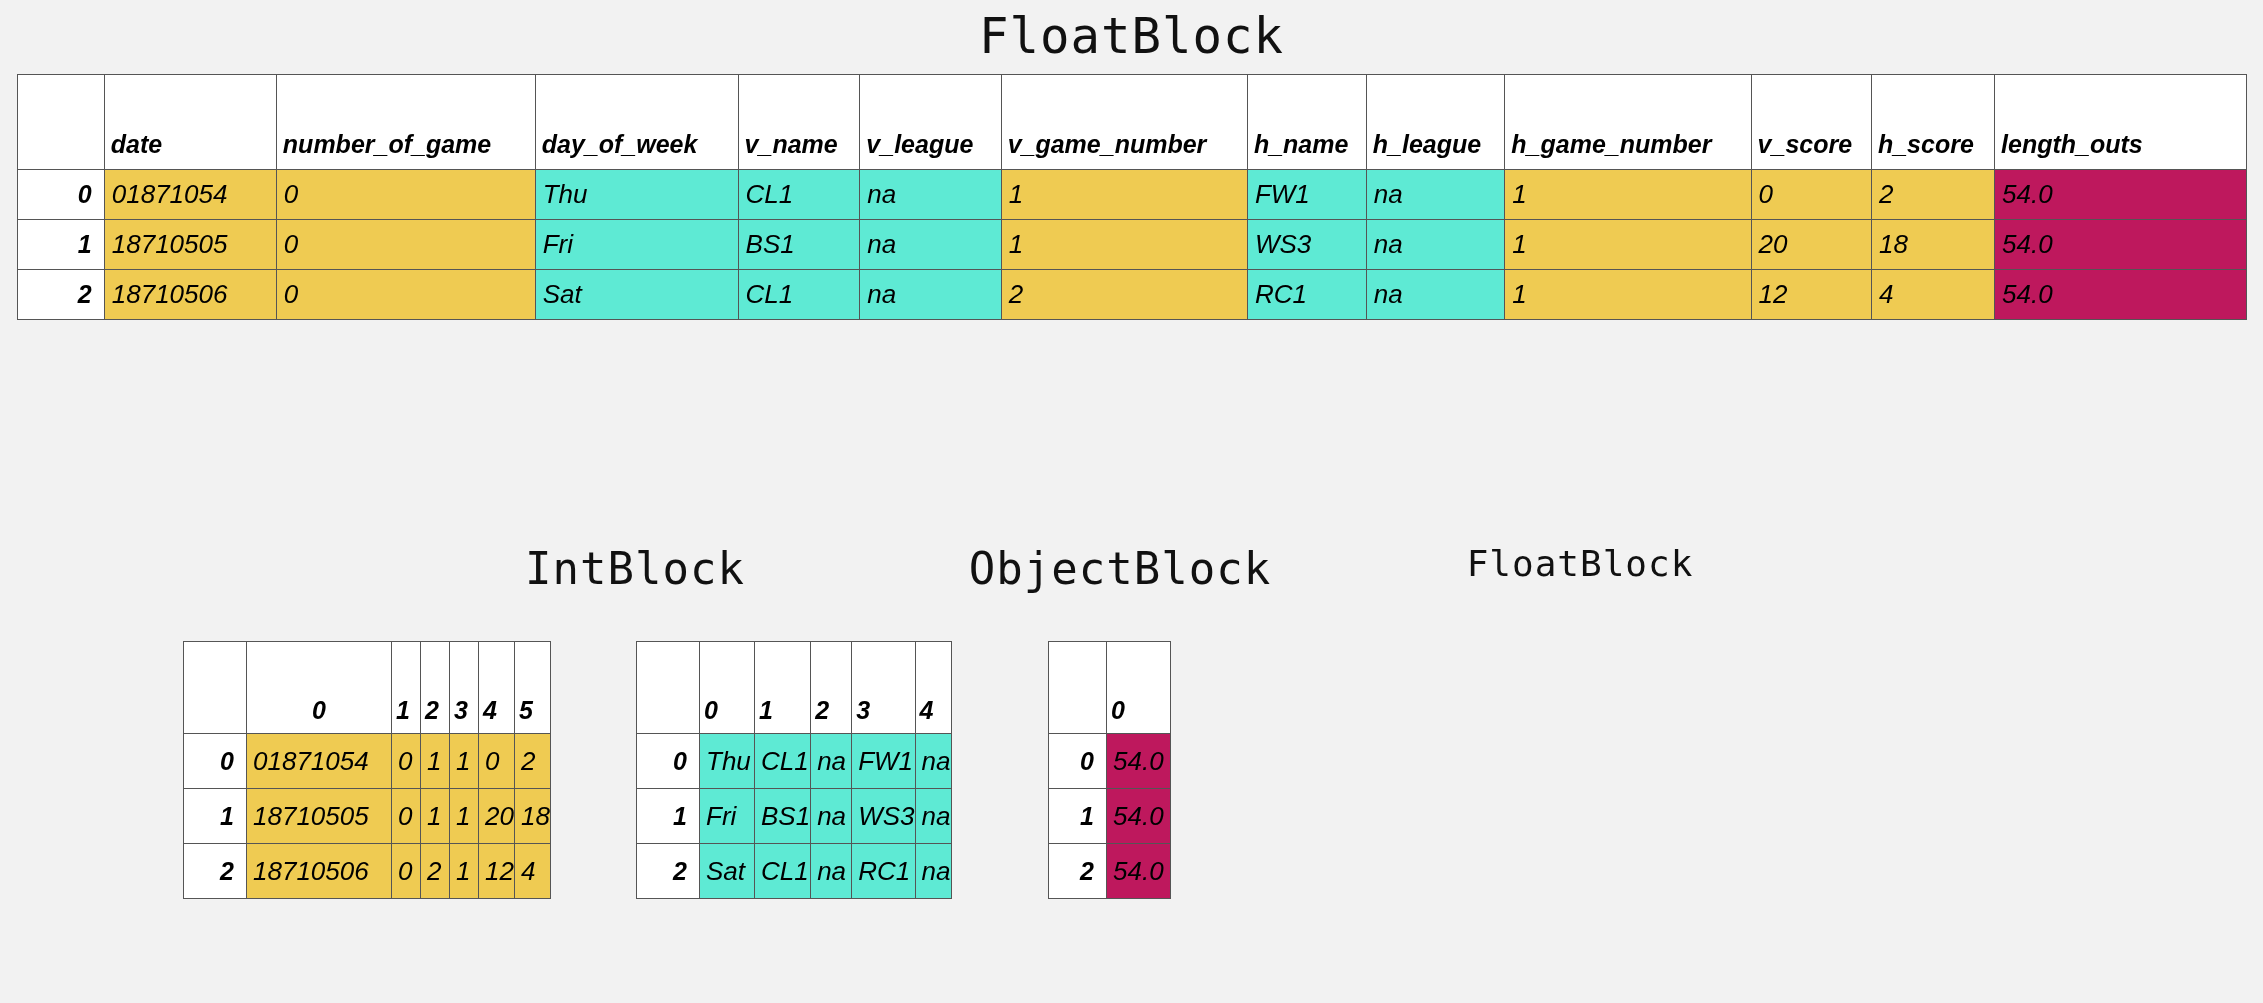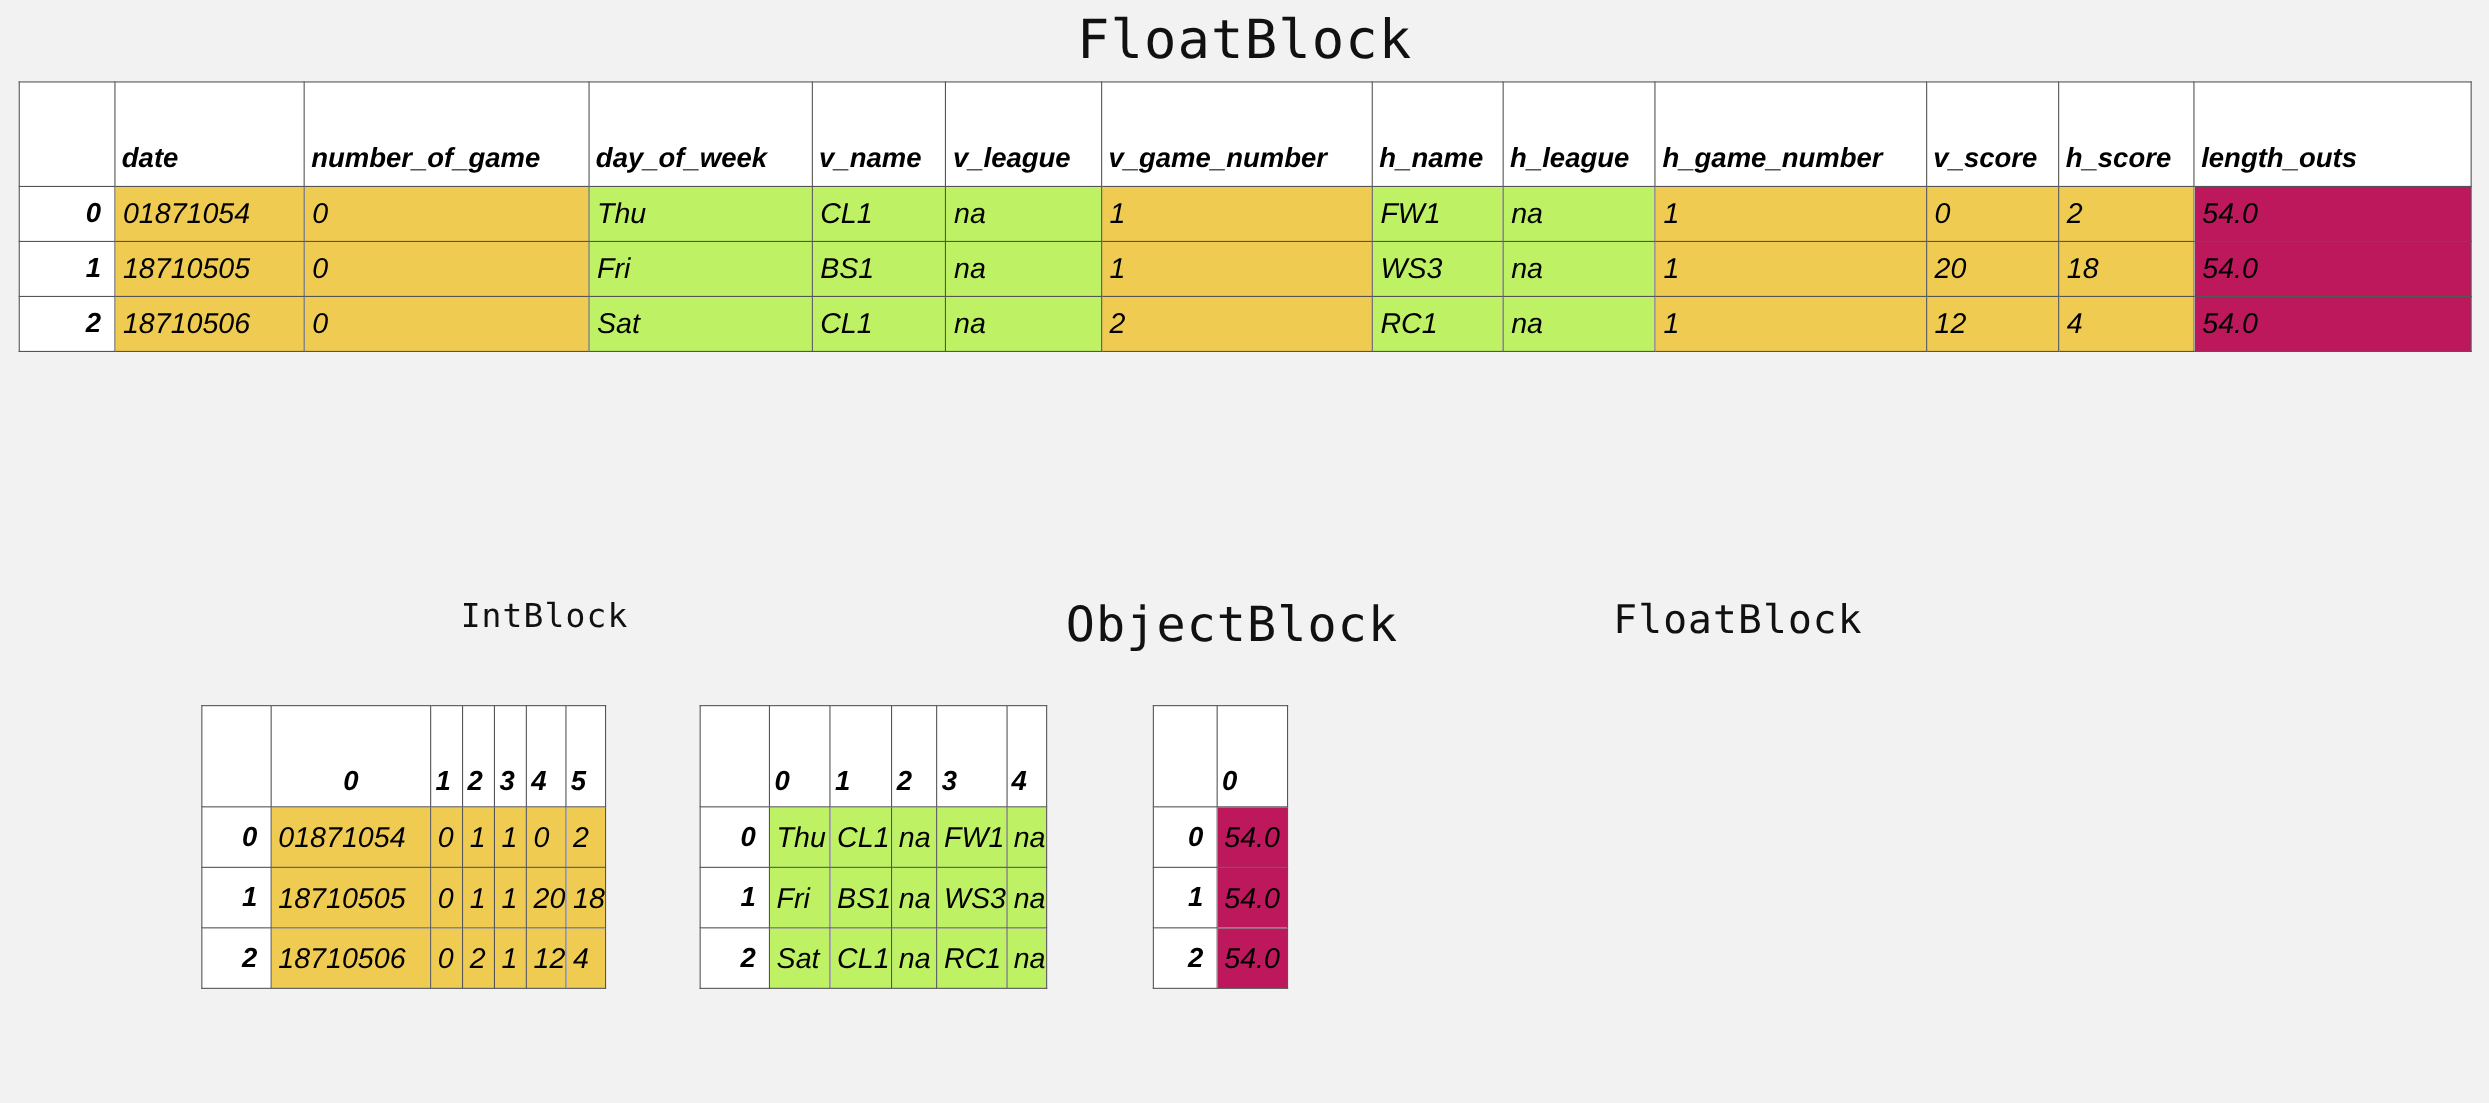--- a/index.html
+++ b/index.html
@@ -28,22 +28,23 @@
     top: 8px;
     left: 0;
     width: 2263px;
     font-size: 49px;
     letter-spacing: 1px;
   }
   #title-intblock {
     top: 543px;
     left: 245px;
     width: 500px;
-    font-size: 30px;
+    font-size: 44px;
     letter-spacing: 1px;
+    text-align: right;
   }
   #title-objectblock {
     top: 543px;
     left: 895px;
     width: 450px;
     font-size: 44px;
     letter-spacing: 1px;
   }
   #title-floatblock {
     top: 543px;
@@ -86,21 +87,21 @@
   }
   table.grid tbody td {
     color: #000000;
     font-weight: normal;
     text-align: left;
     vertical-align: middle;
     white-space: nowrap;
     overflow: hidden;
   }
   .c-int   { background: #efcb52; }
-  .c-obj   { background: #bef264; }
+  .c-obj   { background: #5eead4; }
   .c-float { background: #be185d; }
 
   
   #df-table {
     top: 74px;
     left: 17px;
     width: 2230px;
     font-size: 25px;
   }
   #df-table thead th {

